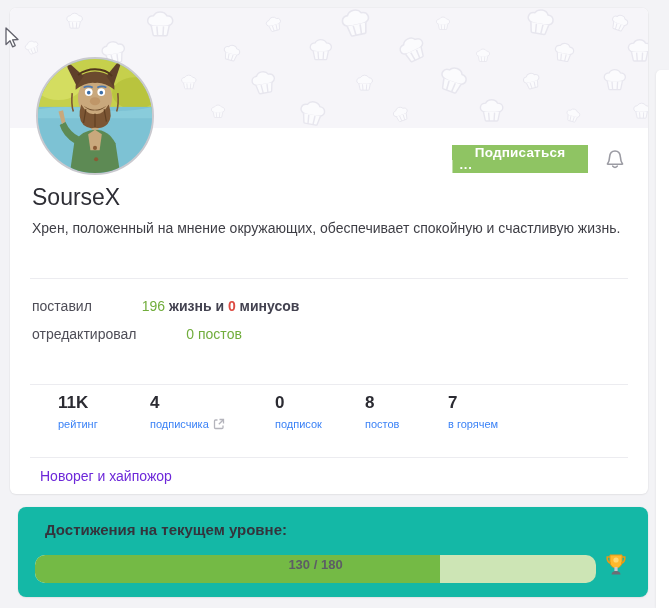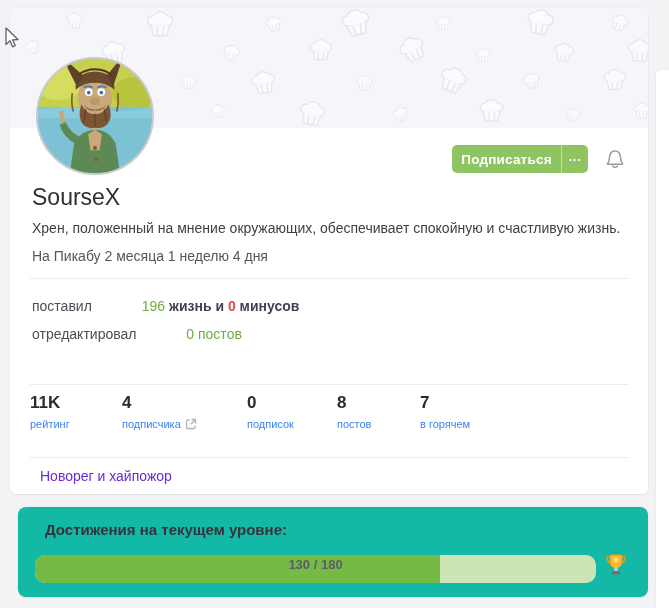--- a/index.html
+++ b/index.html
@@ -25,22 +25,22 @@
   .avatar {
     position:absolute; left:26px; top:49px; width:118px; height:118px;
     border-radius:50%; border:2px solid #c9c9cf; overflow:hidden;
     background:#8cc8d8; cursor:pointer;
   }
   .avatar svg { display:block; width:100%; height:100%; }
 
   
   .btn-subscribe {
     position:absolute; left:442px; top:137px; width:136px; height:28px;
-    background:#8fc463; border:none; border-radius:5px;
-    display:flex; align-items:stretch; cursor:pointer; padding:0;
+    background:#8fc463; border:none; border-radius:0;
+    display:flex; align-items:stretch; cursor:pointer; padding:0;flex-direction:column;
   }
   .btn-subscribe .lbl {
     flex:1; color:#fff; font-size:13.5px; font-weight:700;
     display:flex; align-items:center; justify-content:center;
     letter-spacing:.2px;
   }
   .btn-subscribe .more {
     width:27px; border-left:1px solid rgba(255,255,255,.45);
     color:#fff; font-size:13px; font-weight:700;
     display:flex; align-items:center; justify-content:center;
@@ -57,21 +57,21 @@
 
   .divider { position:absolute; left:20px; width:598px; height:1px; background:#ececf0; }
   .div1 { top:270px; } .div2 { top:376px; } .div3 { top:449px; }
 
   .activity { position:absolute; left:22px; top:284px; font-size:14px; line-height:28px; color:#4e4d57; }
   .activity b { color:#434250; }
   .g { color:#71ad3c; font-weight:400;margin-left:46px; }
   .r { color:#dd4b42; font-weight:700; }
 
   .counters { position:absolute; left:0; top:385px; width:638px; height:56px; }
-  .counter { position:absolute; top:0; }
+  .counter { position:absolute; top:0;margin-left:28px; }
   .counter .num { font-size:17px; font-weight:700; color:#2b2b32; }
   .counter .cap { margin-top:5px; font-size:11px; color:#3b82f6; display:flex; align-items:center; gap:4px; }
   .c0{left:20px;} .c1{left:112px;} .c2{left:237px;} .c3{left:327px;} .c4{left:410px;}
 
   .note { position:absolute; left:30px; top:460px; font-size:14px; color:#6d28d9; }
 
   
   .card-ach {
     position:absolute; left:18px; top:507px; width:630px; height:90px;
     background:#14b8a6; border-radius:8px;
@@ -191,21 +191,20 @@
   </button>
   <button class="bell-btn">
     <svg width="20" height="22" viewBox="0 0 20 22" aria-hidden="true">
       <path d="M10,3 Q15,3 15.4,9 Q15.7,13.5 17.3,15.4 Q18,16.3 17,16.3 L3,16.3 Q2,16.3 2.7,15.4 Q4.3,13.5 4.6,9 Q5,3 10,3 Z" fill="none" stroke="#9b9ba3" stroke-width="1.6"></path>
       <path d="M7.8,18.2 Q10,20.6 12.2,18.2" fill="none" stroke="#9b9ba3" stroke-width="1.6" stroke-linecap="round"></path>
     </svg>
   </button>
 
   <div class="username">SourseX</div>
   <div class="bio">Хрен, положенный на мнение окружающих, обеспечивает спокойную и счастливую жизнь.</div>
-  <div class="tenure">На Пикабу 2 месяца 1 неделю 4 дня</div>
 
   <div class="divider div1"></div>
 
   <div class="activity">
     <div><span>поставил </span><span class="g">196</span><b> жизнь и </b><span class="r">0</span><b> минусов</b></div>
     <div><span>отредактировал </span><span class="g">0 постов</span></div>
   </div>
 
   <div class="divider div2"></div>
 

